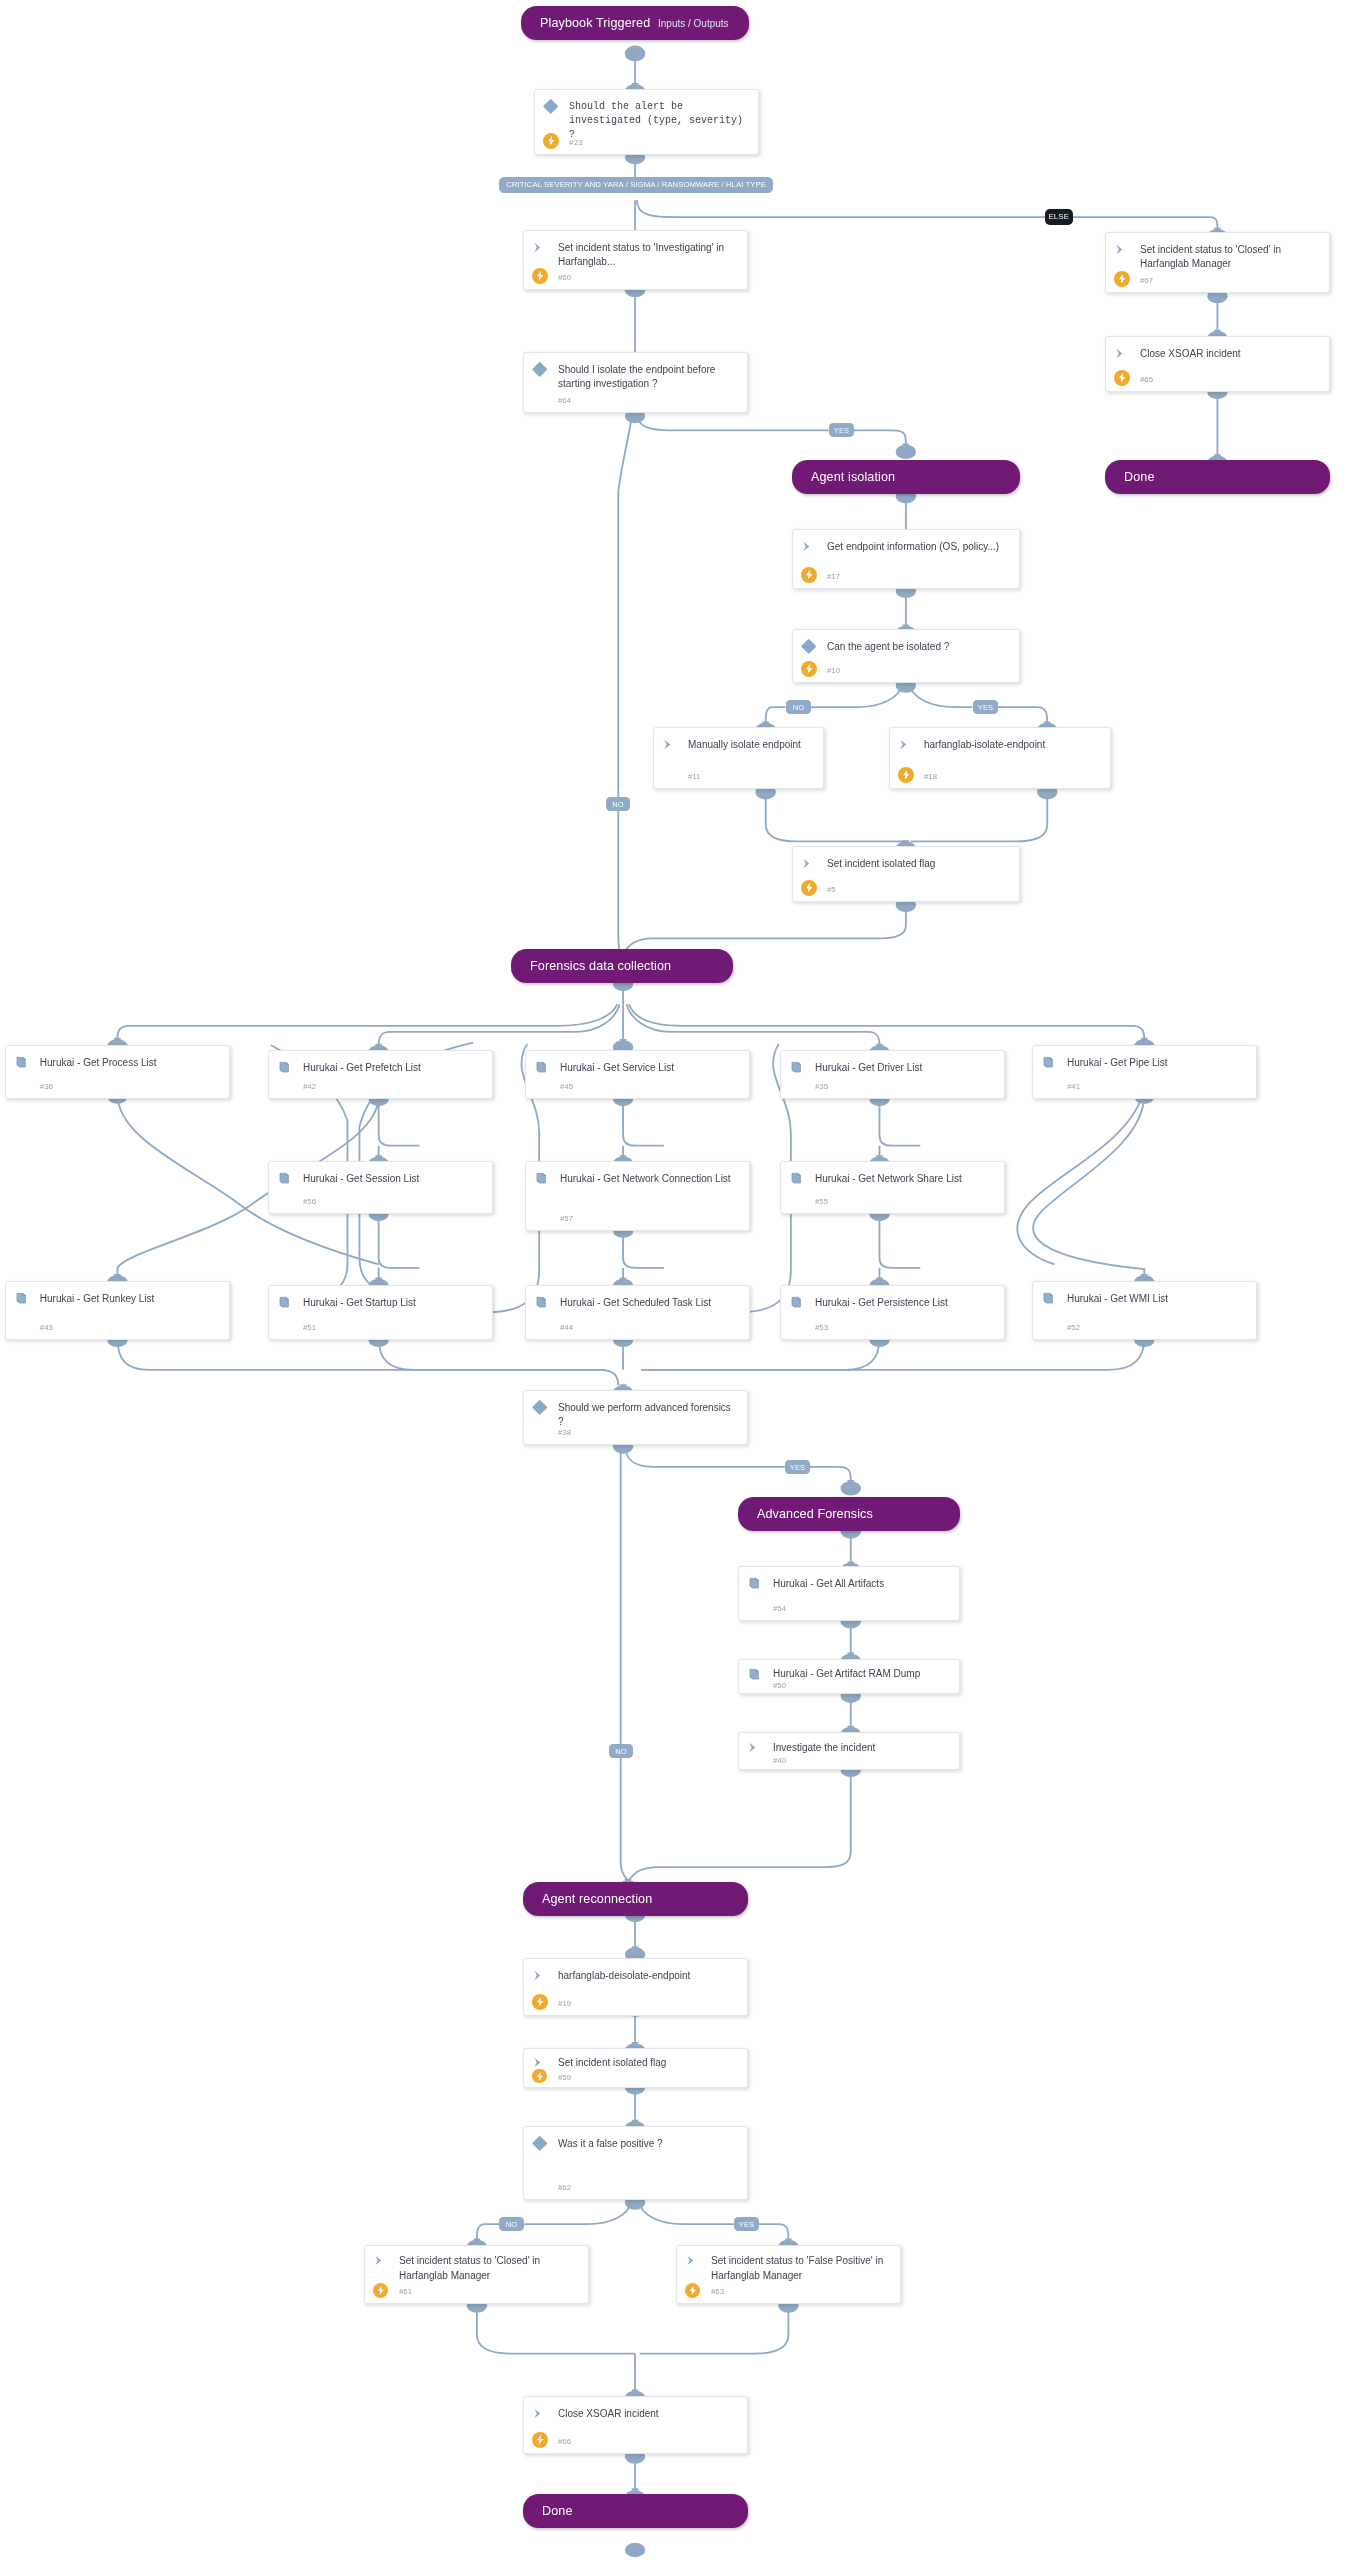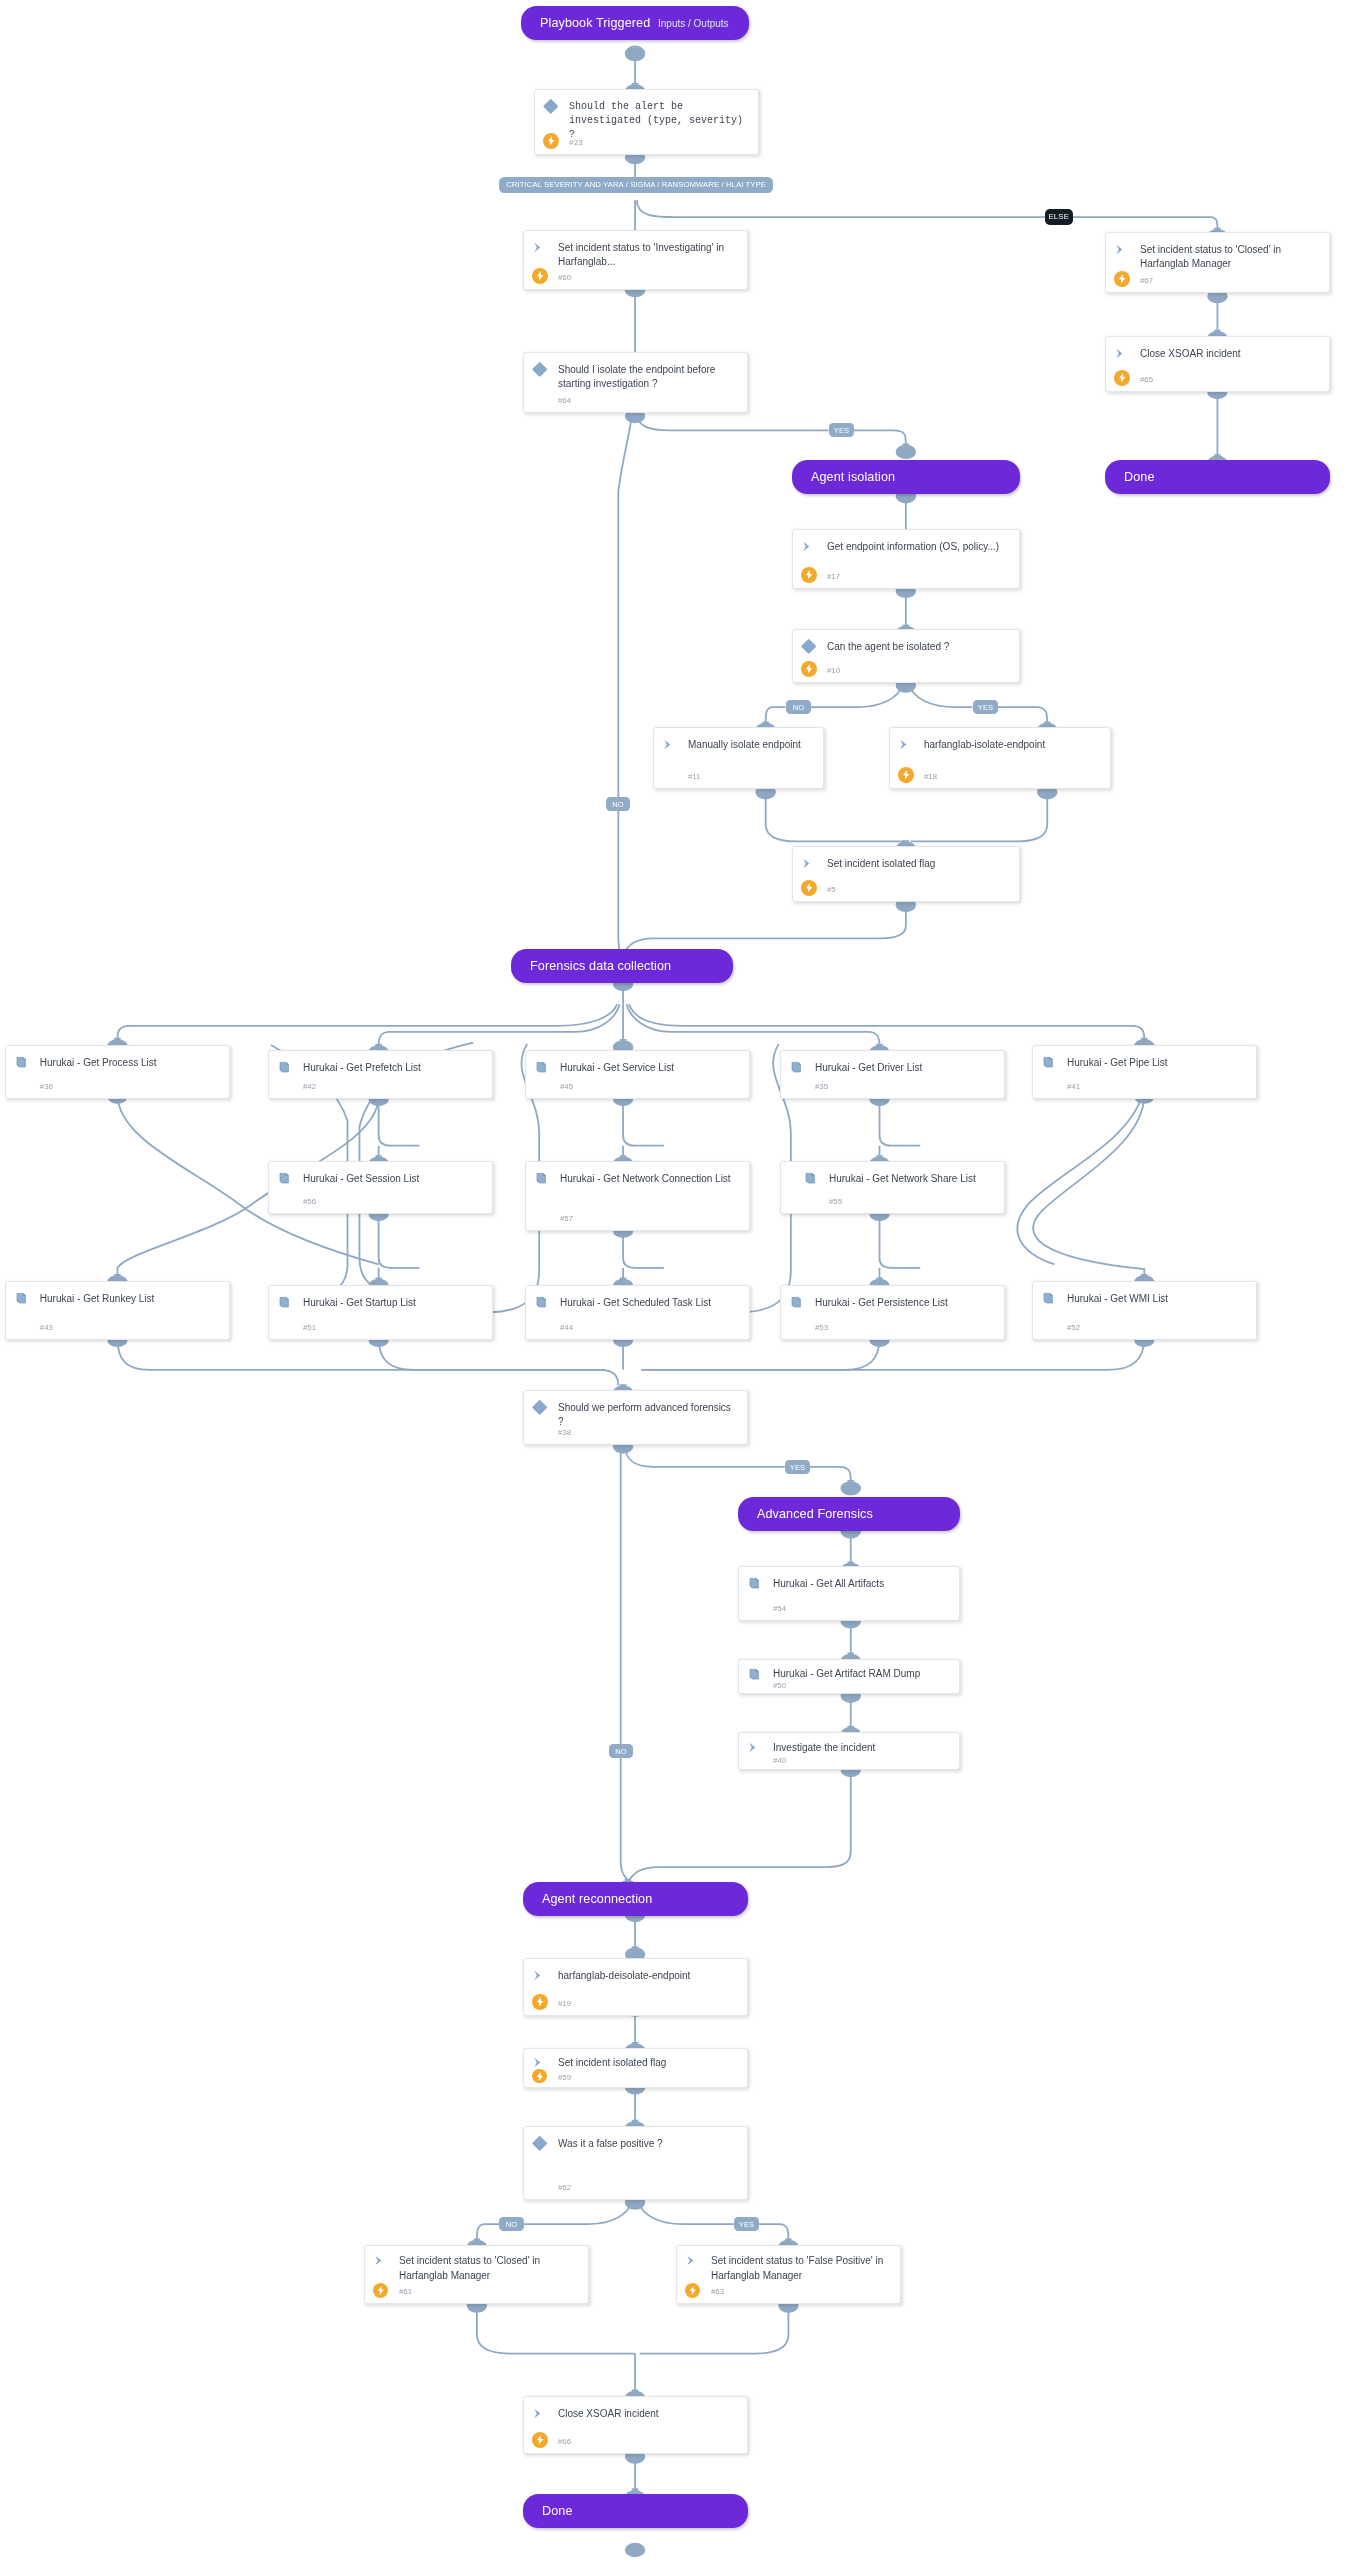--- a/index.html
+++ b/index.html
@@ -7,21 +7,21 @@
        font-family:"Liberation Sans","DejaVu Sans",sans-serif;
        -webkit-font-smoothing:antialiased;}
   #canvas{position:absolute;inset:0;width:1354px;height:2576px;}
   svg.wires{position:absolute;left:0;top:0;width:1354px;height:2576px;pointer-events:none;}
   svg.wires path{fill:none;stroke:#8fa9c4;stroke-width:3;}
   svg.wires polygon{fill:#8fa9c4;}
 
   
   .node{position:absolute;box-sizing:border-box;}
 
-  .section{background:#6d28d9;border-radius:15.6px;height:34px;
+  .section{background:#701a75;border-radius:15.6px;height:34px;
            box-shadow:1.2px 1.8px 3px rgba(0,0,0,.22);
            display:flex;align-items:center;padding-left:19px;}
   .section .ttl{color:#fff;font-size:12.6px;letter-spacing:0.1px;}
   .section .io{color:#dde6f0;font-size:10px;margin-left:auto;margin-right:20.4px;}
 
   .card{background:#fff;border:0.6px solid #e2e5e9;border-radius:3px;
         box-shadow:1.2px 1.8px 3.6px rgba(0,0,0,.13);}
   .card .body{position:relative;padding:9.6px 8.4px 6px 34px;height:100%;box-sizing:border-box;}
   .card .title{font-size:10px;color:#3c4450;line-height:1.42;}
   .card .num{position:absolute;left:34px;bottom:6.6px;font-size:7.8px;color:#9aa1ab;}
@@ -532,21 +532,21 @@
     <div class="body">
         <div class="gl gl-book">
       <svg width="14.4" height="14.4" viewBox="0 0 24 24">
             <path d="M5 4h10l4 3v13H9l-4-3z" fill="#8fb0cf" stroke="#6f8fae" stroke-width="1.1"></path>
             <path d="M15 4v3h4" fill="none" stroke="#6f8fae" stroke-width="1.1"></path>
           </svg></div>
       <div class="title">Hurukai - Get Network Connection List</div>
       <div class="num" style="left:34px;">#57</div>
       </div>
   </div>
-  <div class="node card" style="left:780px;top:1161px;width:225px;height:53px;padding-left:14px;">
+  <div class="node card" style="left:780px;top:1161px;width:225px;height:53px;">
     <div class="body">
         <div class="gl gl-book">
       <svg width="14.4" height="14.4" viewBox="0 0 24 24">
             <path d="M5 4h10l4 3v13H9l-4-3z" fill="#8fb0cf" stroke="#6f8fae" stroke-width="1.1"></path>
             <path d="M15 4v3h4" fill="none" stroke="#6f8fae" stroke-width="1.1"></path>
           </svg></div>
       <div class="title">Hurukai - Get Network Share List</div>
       <div class="num" style="left:34px;">#55</div>
       </div>
   </div>

